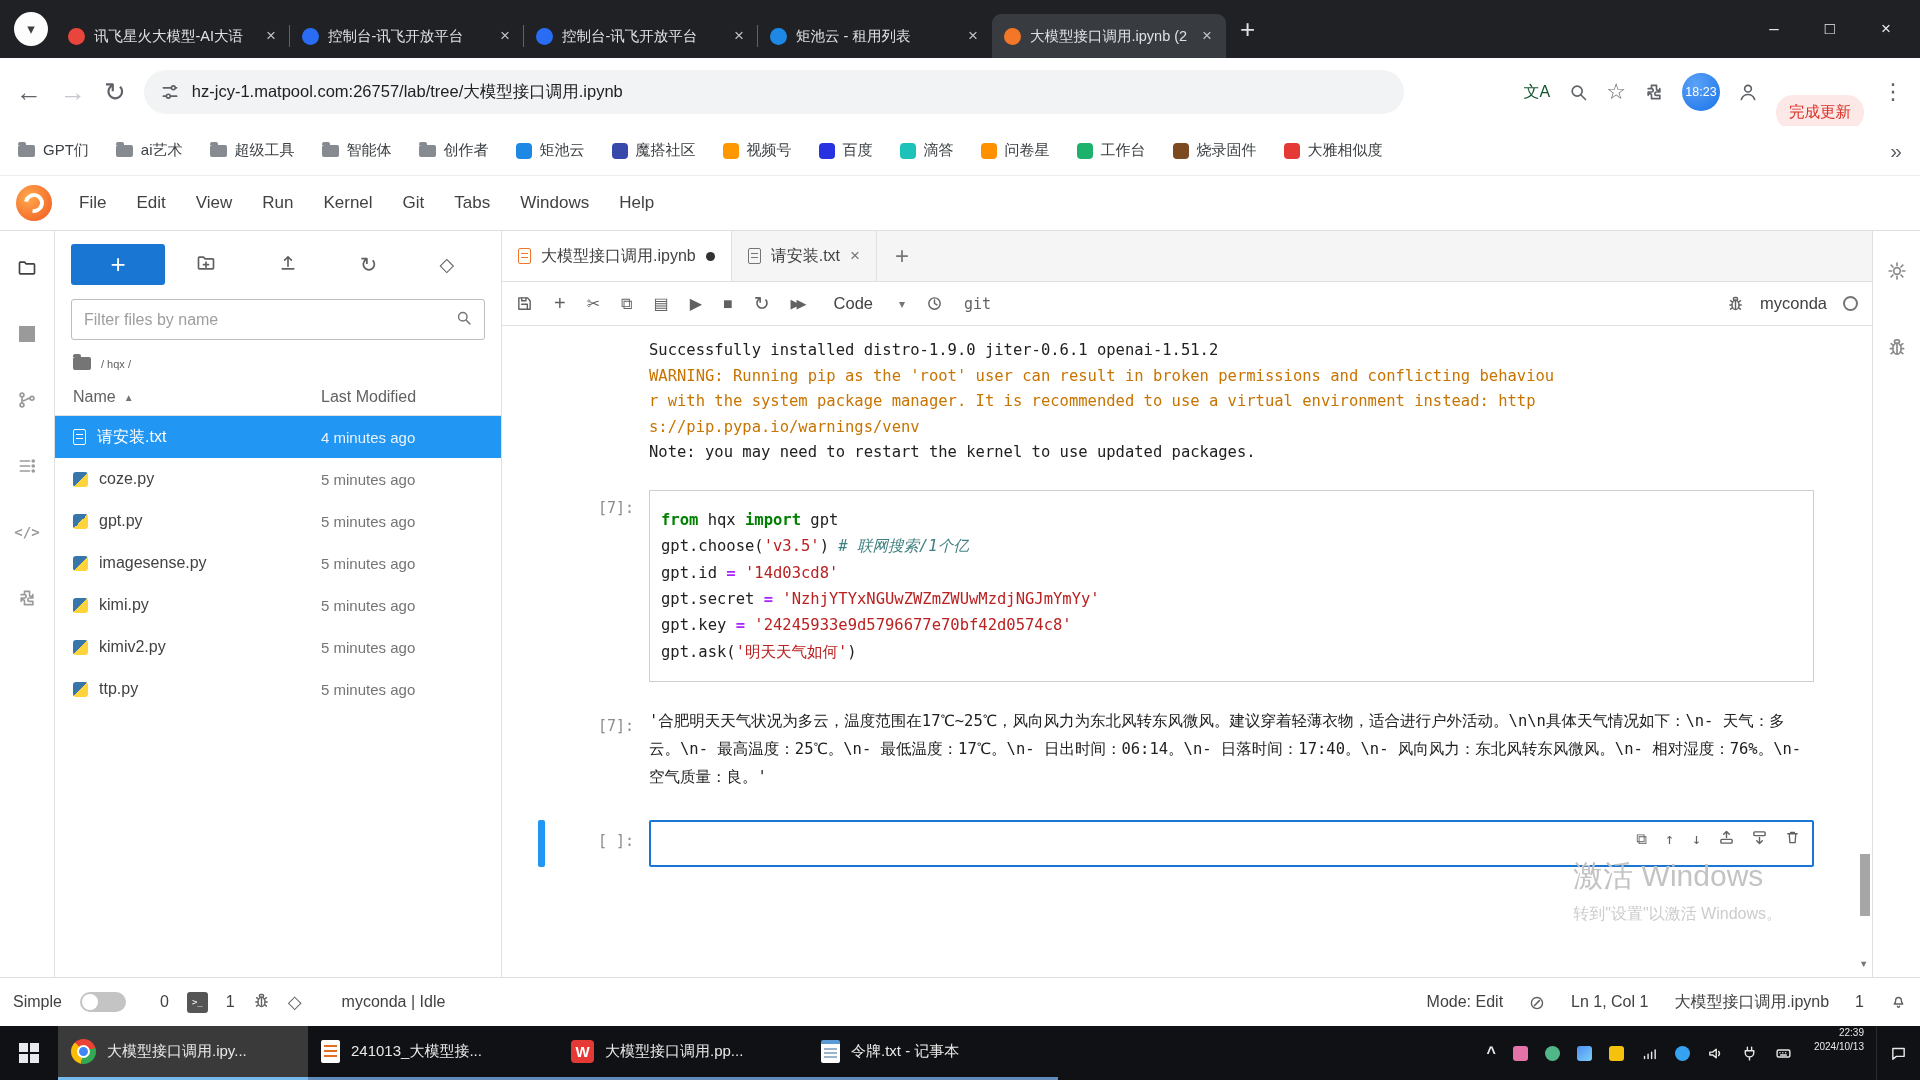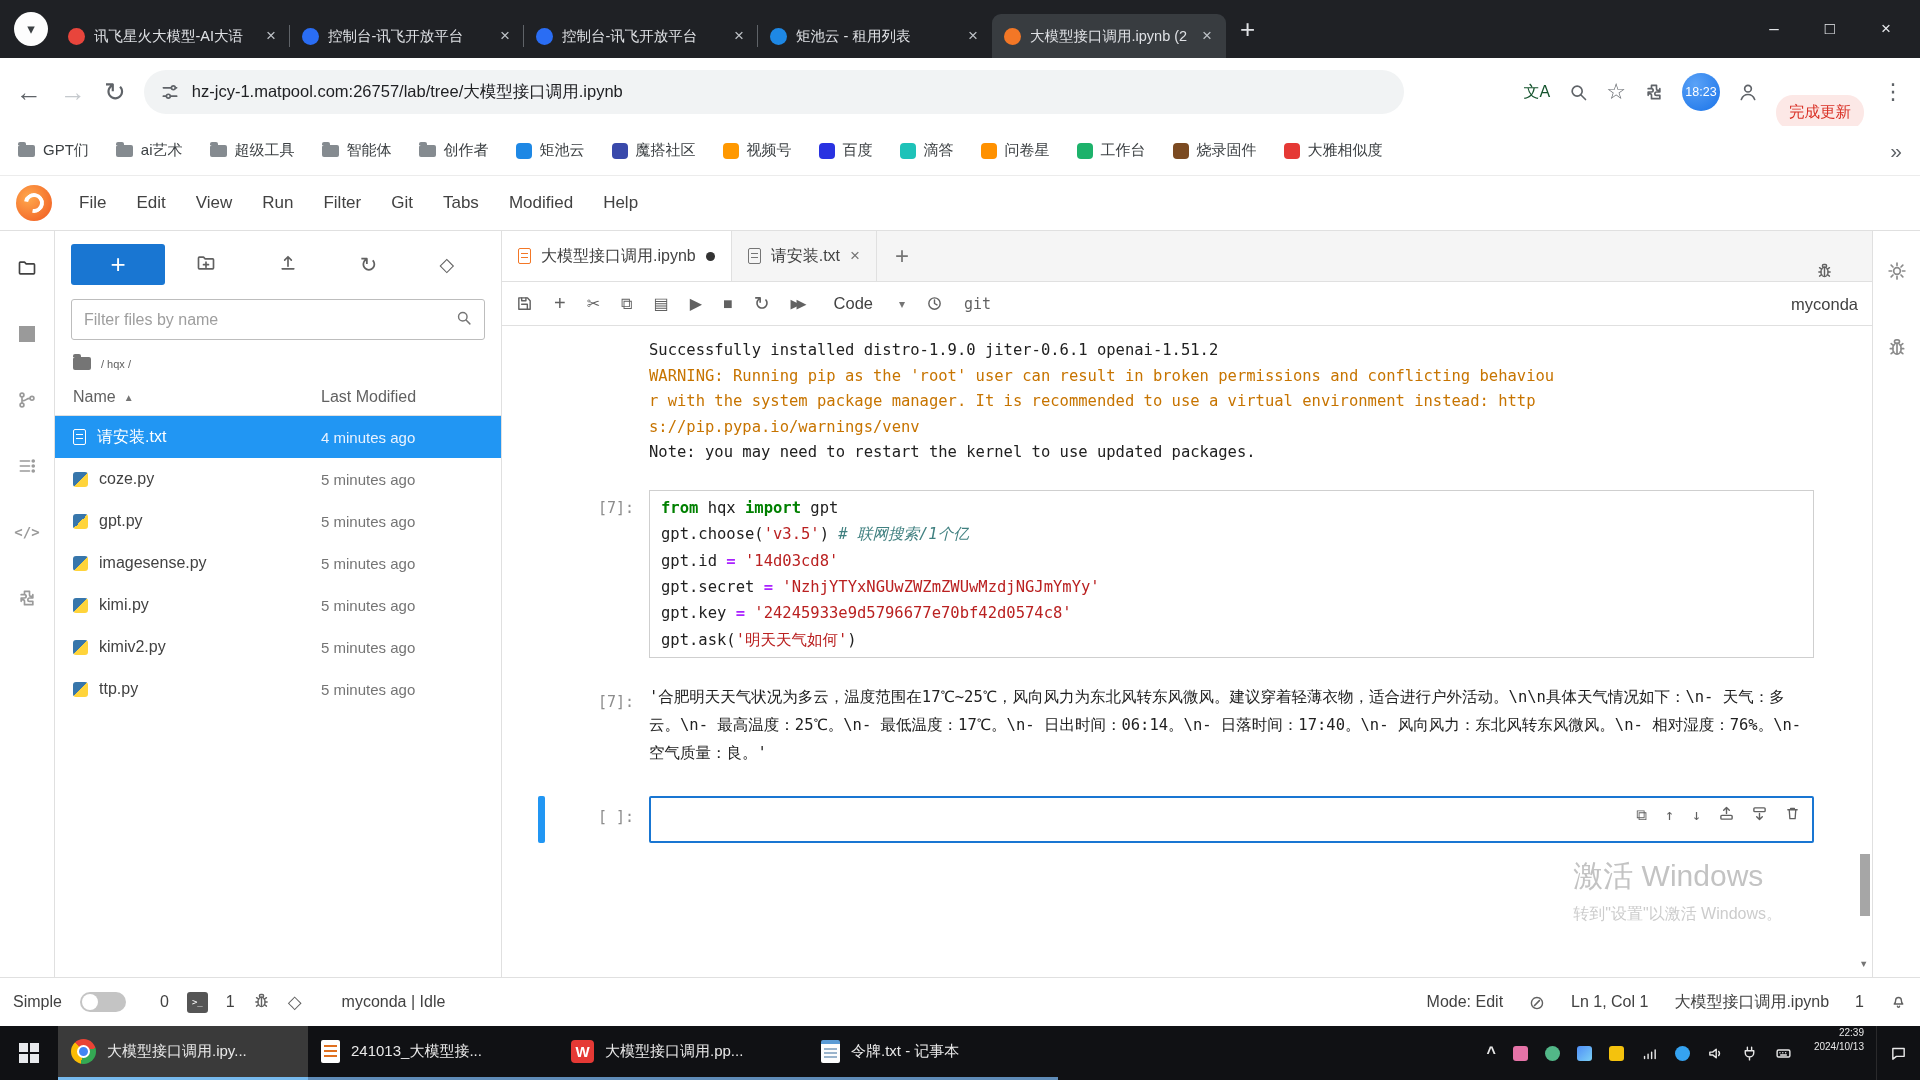--- a/index.html
+++ b/index.html
@@ -91,32 +91,32 @@
   .nbicon::before { content:""; position:absolute; left:2px; right:2px; top:3.5px; height:1.6px; background:#f37726; box-shadow:0 4px 0 #f37726; }
   .dticon { color:#757575; }
   .dirty-dot { width:9px; height:9px; border-radius:50%; background:#333; flex:none; }
   .dtab-close { color:#757575; font-size:17px; }
   .dtab-add { padding:0 18px; font-size:24px; color:#757575; display:flex; align-items:center; }
 
   .nbtoolbar { height:44px; background:#fff; border-bottom:1px solid #e0e0e0; display:flex; align-items:center; padding:0 14px; gap:21px; flex:none; color:#616161; }
   .nbt-ic { display:flex; align-items:center; font-size:16px; color:#616161; }
   .ffwd { letter-spacing:-4px; font-size:13px; }
   .nbt-sel { display:flex; align-items:center; gap:26px; font-size:16.5px; color:#424242; margin-left:10px; }
-  .nbt-right { margin-left:auto; display:flex; align-items:center; gap:16px;flex-direction:column; }
+  .nbt-right { margin-left:auto; display:flex; align-items:center; gap:16px; }
   .kernel-name { font-size:16.5px; color:#424242; }
   .kernel-circle { width:15px; height:15px; border:2px solid #757575; border-radius:50%; }
 
   .nbcontent { flex:1; position:relative; overflow:hidden; background:#fff; padding-top:12px; font-family:"DejaVu Sans Mono","Liberation Mono",monospace; font-size:15.5px; }
   .pipblock { margin-left:147px; margin-right:60px; line-height:1.65; color:#212121; }
   .pipline.warn { color:#c77400; }
   .cellrow { display:flex; align-items:flex-start; }
   .collapser { width:7px; margin-left:36px; align-self:stretch; border-radius:2px; flex:none; }
   .collapser.blue { background:#2196f3; }
   .promptcol { width:104px; flex:none; text-align:right; padding-right:15px; color:#8c8c8c; font-size:15px; padding-top:9px; }
-  .codebox { flex:1; margin-right:58px; border:1px solid #cfcfcf; background:#fff; padding:4px 11px; line-height:1.7; }
+  .codebox { flex:1; margin-right:58px; border:1px solid #cfcfcf; background:#fff; padding:16px 11px; line-height:1.7; }
   .kw { color:#008000; font-weight:bold; }
   .str { color:#ba2121; }
   .com { color:#408080; font-style:italic; }
   .op { color:#aa22ff; font-weight:bold; }
   .pl { color:#212121; }
   .resrow { margin-top:26px; }
   .resbox { flex:1; margin-right:64px; line-height:1.8; color:#212121; word-break:break-all; white-space:pre-wrap; }
   .emptyrow { margin-top:28px; }
   .inputbox { flex:1; margin-right:58px; height:47px; border:2px solid #1976d2; border-radius:2px; background:#fff; position:relative; }
   .celltb { position:absolute; right:12px; top:8px; display:flex; gap:18px; color:#616161; align-items:center; font-size:15px; }
@@ -304,24 +304,24 @@
       <span class="bm-more">»</span>
     </div>
 
   <div class="jl-menubar">
     <div class="jl-logo"></div>
     <div id="jlmenu" style="display:flex">
         <span class="jl-menu-item">File</span>
         <span class="jl-menu-item">Edit</span>
         <span class="jl-menu-item">View</span>
         <span class="jl-menu-item">Run</span>
-        <span class="jl-menu-item">Filter</span>
+        <span class="jl-menu-item">Kernel</span>
         <span class="jl-menu-item">Git</span>
         <span class="jl-menu-item">Tabs</span>
-        <span class="jl-menu-item">Modified</span>
+        <span class="jl-menu-item">Windows</span>
         <span class="jl-menu-item">Help</span>
       </div>
   </div>
 
   <div class="jl-body">
 
     <div class="activitybar">
       <span class="ab-icon active">
         <svg class="svgic" viewBox="0 0 24 24">
             <path d="M3 6a1 1 0 0 1 1-1h5l2 2h9a1 1 0 0 1 1 1v10a1 1 0 0 1-1 1H4a1 1 0 0 1-1-1z"></path>

